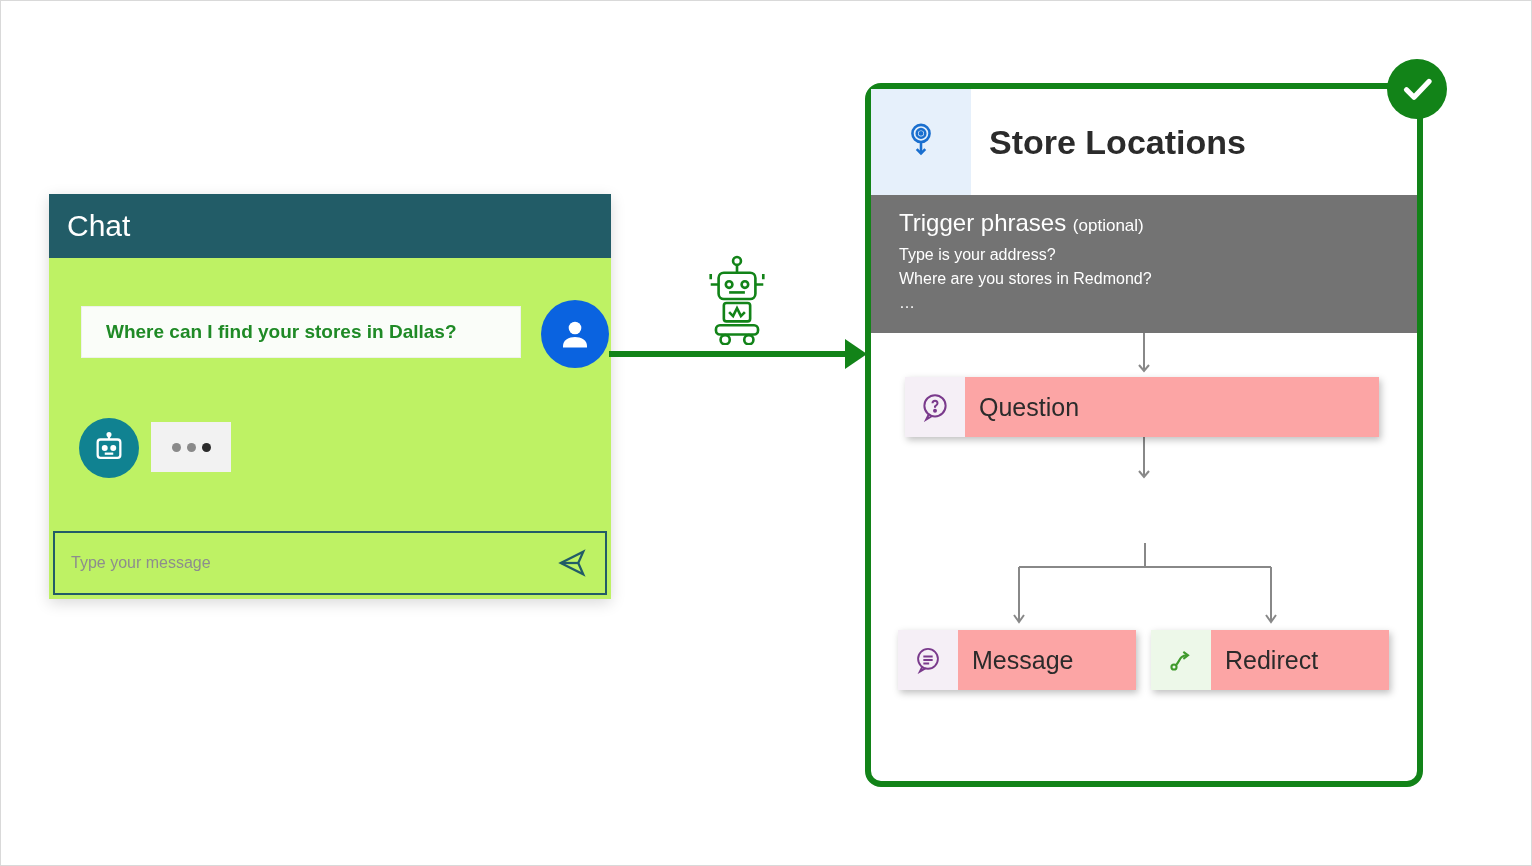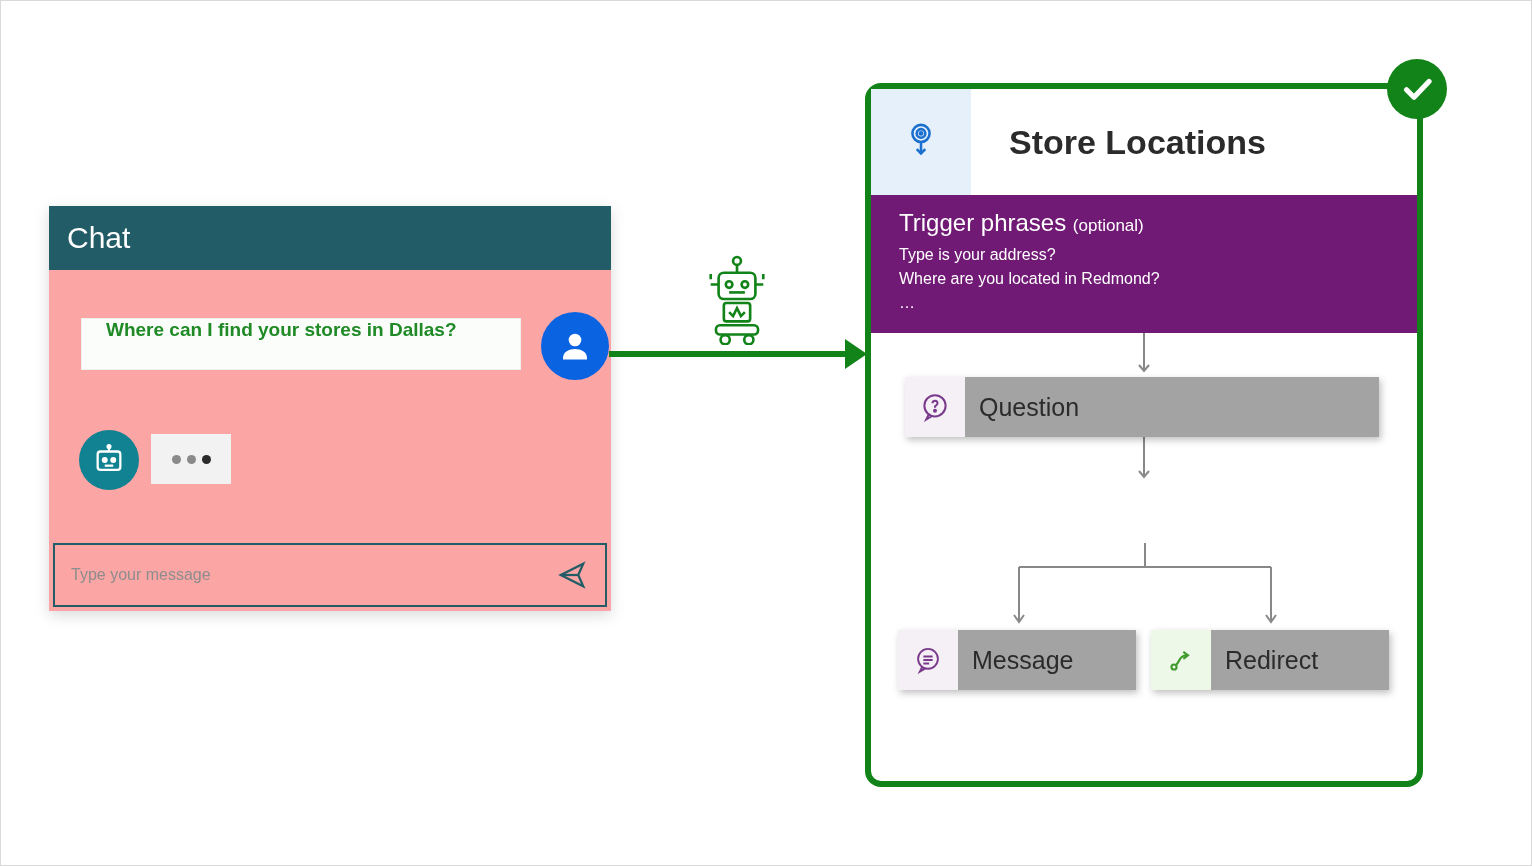--- a/index.html
+++ b/index.html
@@ -8,41 +8,41 @@
     background: #ffffff;
     width: 1532px;
     height: 866px;
     position: relative;
     border: 1px solid #d9d9d9;
   }
 
   
   .chat-panel {
     position: absolute;
-    left: 48px; top: 205px;
+    left: 48px; top: 193px;
     width: 562px; height: 405px;
-    background: #fca5a5;
+    background: #bef264;
     box-shadow: 0 4px 14px rgba(0,0,0,0.15);
   }
   .chat-header {
     height: 64px;
     background: #225c67;
     color: #ffffff;
     font-size: 30px;
     font-weight: 300;
     display: flex; align-items: center;
     padding: 0 18px;
   }
   .chat-body { position: relative; height: 270px; }
   .user-bubble {
     position: absolute; top: 48px; left: 32px;
     width: 440px; height: 52px;
     background: #fafdf9;
     border: 1px solid #eef1ed;
-    display: flex; 
+    display: flex; align-items: center;
     padding: 0 24px;
     font-size: 19px; font-weight: 600;
     color: #1f8a26;
   }
   .avatar-user {
     position: absolute; top: 42px; left: 492px;
     width: 68px; height: 68px; border-radius: 50%;
     background: #0a63e0;
     display: flex; align-items: center; justify-content: center;
   }
@@ -111,38 +111,38 @@
     height: 106px;
     display:flex; align-items:center;
   }
   .topic-header-iconbox {
     width:100px;height:100%;
     background:#e6f0fb;
     display:flex;align-items:center;justify-content:center;
   }
   .topic-header h2 {
     font-size: 34px; font-weight:600;
-    color:#2b2b2b; padding-left: 18px; margin-left: 20px;
+    color:#2b2b2b; padding-left: 18px;
   }
   .trigger-section {
-    background:#701a75; color:#ffffff;
+    background:#737373; color:#ffffff;
     padding: 14px 28px 18px;
   }
   .trigger-section .tp-title { font-size:24px; font-weight:400; }
   .trigger-section .tp-title .opt { font-size:17px; }
   .trigger-section .phrases { margin-top:6px; font-size:16px; line-height:1.5; }
 
   .flow-area {
     position:relative; height: 422px;
   }
   .node {
     position:absolute;
     height:60px;
     display:flex; align-items:center;
-    background:#a3a3a3;
+    background:#fca5a5;
     box-shadow: 2px 3px 7px rgba(0,0,0,0.25);
   }
   .node .iconbox {
     width:60px;height:60px;
     display:flex;align-items:center;justify-content:center;
   }
   .node .label { font-size:25px; color:#2b2b2b; padding-left:14px; }
   .ib-purple { background:#f5eff6; }
   .ib-blue   { background:#eaf3fc; }
   .ib-green  { background:#edf8e9; }
@@ -234,21 +234,21 @@
     </div>
     <h2>Store Locations</h2>
   </div>
 
   <div class="trigger-section">
     <div class="tp-title">
       <span>Trigger phrases </span><span class="opt">(optional)</span>
     </div>
     <div class="phrases">
       <div>Type is your address?</div>
-      <div>Where are you located in Redmond?</div>
+      <div>Where are you stores in Redmond?</div>
       <div>…</div>
     </div>
   </div>
 
   <div class="flow-area">
 
     <svg class="conn" style="left:258px;top:0;" width="30" height="44" viewBox="0 0 30 44" fill="none" stroke="#888" stroke-width="2">
       <path d="M15 0v36"></path>
         <path d="M10 32l5 6 5-6"></path>
     </svg>

